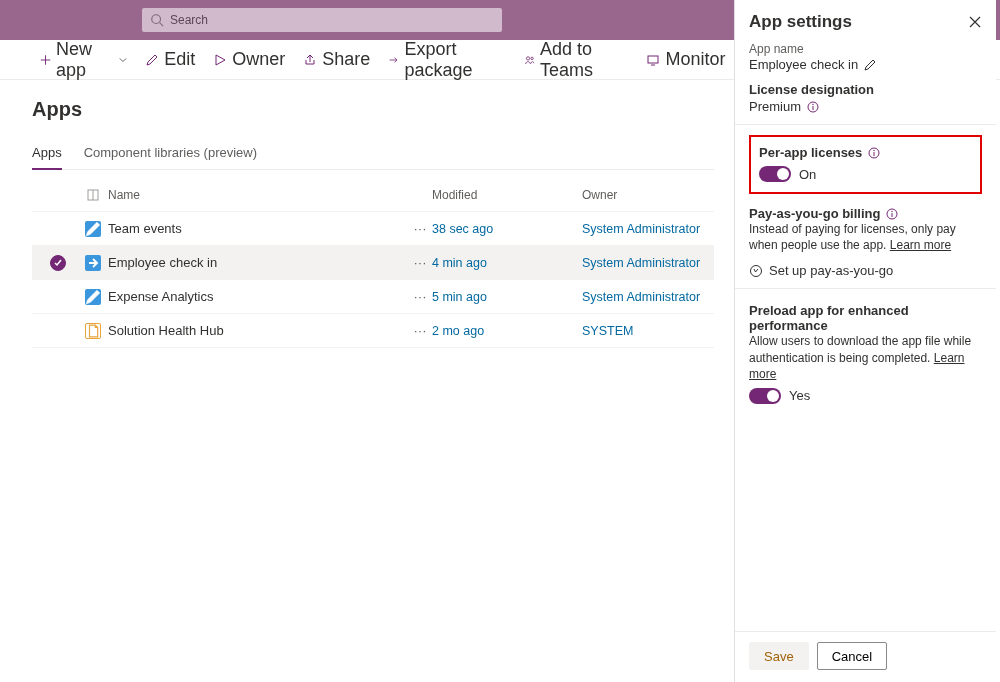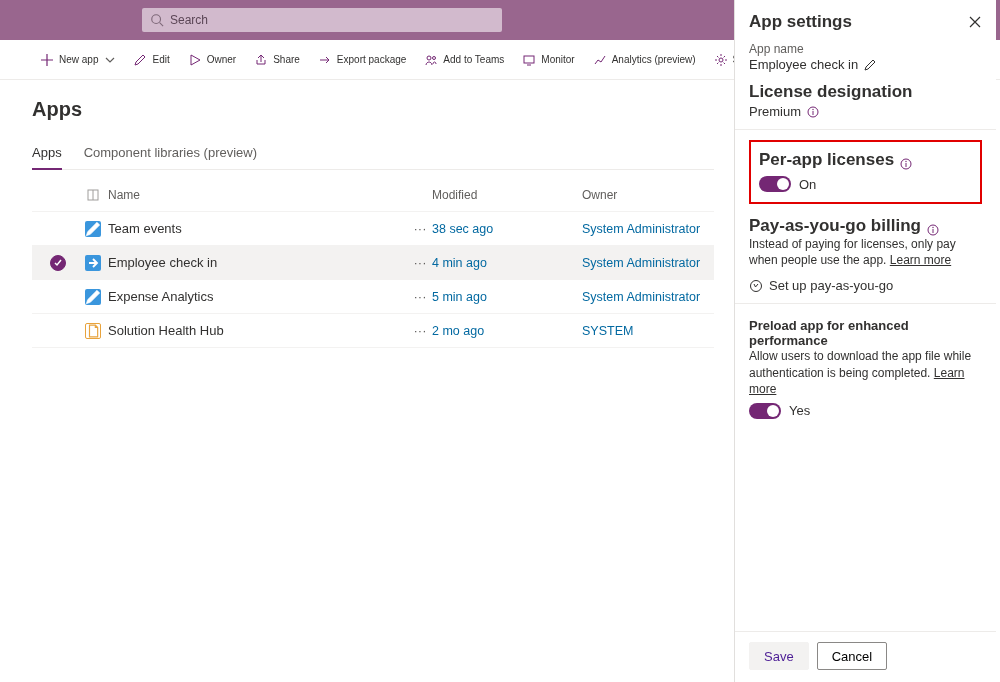--- a/index.html
+++ b/index.html
@@ -45,21 +45,21 @@
   }
   .env-block svg { width: 16px; height: 16px; }
   
   .toolbar {
     height: 40px;
     display: flex;
     align-items: center;
     gap: 18px;
     padding: 0 16px 0 40px;
     border-bottom: 1px solid #edebe9;
-    font-size: 10px;
+    font-size: 18px;
     color: #323130;
   }
   .tb-item { display: flex; align-items: center; gap: 5px; cursor: pointer; }
   .tb-item svg { width: 14px; height: 14px; }
   .tb-item.chev svg.chev-svg { width: 10px; height: 10px; margin-left: 2px; }
   
   .main {
     padding: 18px 24px 0 32px;
     width: 738px;
   }
@@ -113,21 +113,21 @@
     padding: 12px 14px 0 14px;
     display: flex;
     flex-direction: column;
   }
   .panel-head { display: flex; align-items: center; justify-content: space-between; margin-bottom: 8px; }
   .panel-head h2 { font-size: 17px; font-weight: 600; }
   .panel-head .close { width: 14px; height: 14px; cursor: pointer; }
   .field-label { font-size: 12px; color: #605e5c; margin-top: 2px; }
   .app-name-row { display: flex; align-items: center; gap: 6px; font-size: 13px; margin-top: 1px; }
   .app-name-row svg { width: 12px; height: 12px; color: #323130; }
-  .section-title { font-size: 17px; font-weight: 600; margin-top: 10px; display: flex; align-items: flex-end; gap: 6px; }
+  .section-title { font-size: 13px; font-weight: 600; margin-top: 10px; display: flex; align-items: center; gap: 6px; }
   .section-title svg { width: 12px; height: 12px; color: #742774; }
   .license-val { font-size: 13px; margin-top: 2px; display: flex; align-items: center; gap: 6px; }
   .license-val svg { width: 12px; height: 12px; color: #742774; }
   .divider { border-top: 1px solid #edebe9; margin: 10px -14px 0; }
   .red-box {
     border: 2px solid #e10000;
     padding: 8px 8px 10px;
     margin-top: 10px;
     position: relative;
   }
@@ -148,21 +148,21 @@
   
   .panel-footer {
     margin-top: auto;
     padding: 10px 0 12px;
     display: flex; gap: 8px;
     border-top: 1px solid #edebe9;
     margin-left: -14px; margin-right: -14px;
     padding-left: 14px;
   }
   .btn { height: 28px; padding: 0 14px; font-size: 13px; border-radius: 2px; cursor: pointer; border: 1px solid #8a8886; background: #fff; }
-  .btn.primary { background: #f3f2f1; border: 1px solid #f3f2f1; color: #4c1d95; cursor: default; }
+  .btn.primary { background: #f3f2f1; border: 1px solid #f3f2f1; color: #a16207; cursor: default; }
   .sel-col-head svg { width: 14px; height: 14px; opacity: .6; }
 </style>
 </head>
 <body>
 
 <div class="topbar">
   <div class="search-box">
     <svg viewBox="0 0 16 16">
         <circle cx="7" cy="7" r="5" fill="none" stroke="#5b4656" stroke-width="1.3"></circle>
         <line x1="11" y1="11" x2="15" y2="15" stroke="#5b4656" stroke-width="1.3"></line>

